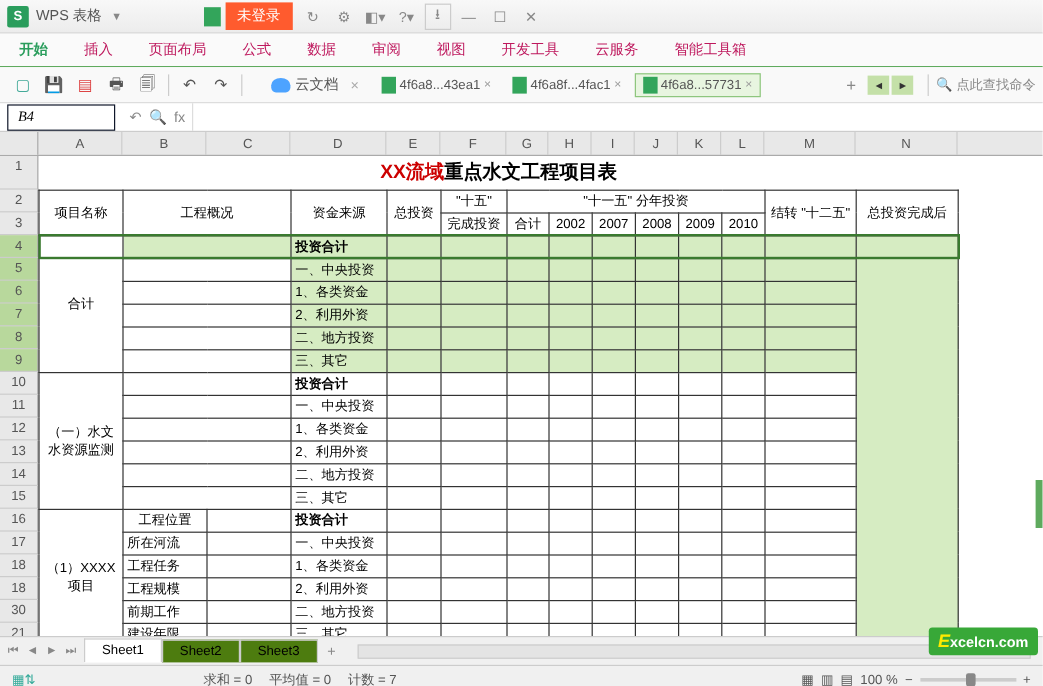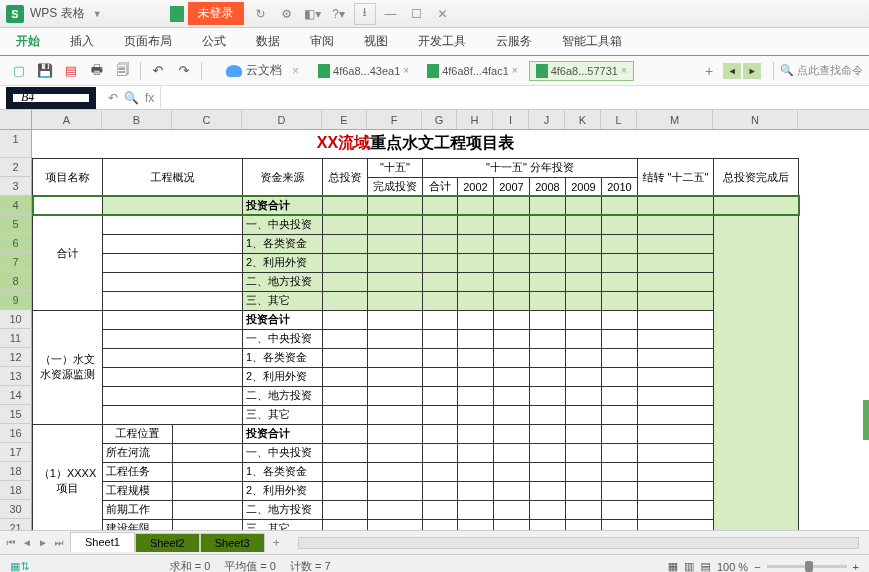--- a/index.html
+++ b/index.html
@@ -9,38 +9,38 @@
     .app-logo { width: 18px; height: 18px; background: #2a9d5c; color: #fff; display: flex; align-items: center; justify-content: center; font-size: 11px; font-weight: bold; margin: 0 6px; border-radius: 2px; }
     .app-name { font-size: 12px; color: #555; }
     .dropdown-arrow { font-size: 9px; color: #888; margin: 0 8px; }
     .doc-icon { width: 14px; height: 16px; background: #33a55b; margin: 0 4px 0 60px; }
     .doc-title { font-size: 12px; color: #555; flex: 1; }
     .not-logged { background: #ff5b2e; color: #fff; padding: 3px 10px; font-size: 12px; margin-right: 6px; }
     .title-icons { display: flex; gap: 4px; padding-right: 6px; }
     .title-icon { width: 22px; height: 22px; display: flex; align-items: center; justify-content: center; color: #888; border: 1px solid transparent; }
     
     .menu-bar { height: 28px; background: #fafafa; display: flex; align-items: center; padding: 0 12px; gap: 22px; border-bottom: 1px solid #5faa5e; }
-    .menu-item { font-size: 12px; color: #404040; cursor: pointer; padding: 3px 4px; }
+    .menu-item { font-size: 12px; color: #be185d; cursor: pointer; padding: 3px 4px; }
     .menu-item.active { color: #2a9d5c; font-weight: bold; }
     
     .toolbar { height: 30px; background: #f9f9f9; display: flex; align-items: center; padding: 0 6px; border-bottom: 1px solid #ddd; }
     .tool-icon { width: 20px; height: 20px; margin: 0 3px; display: flex; align-items: center; justify-content: center; font-size: 13px; color: #555; }
     .cloud-doc { display: flex; align-items: center; margin-left: 20px; font-size: 12px; color: #555; }
     .cloud-icon { width: 16px; height: 12px; background: #4da3ff; border-radius: 50% 50% 4px 4px; margin-right: 4px; }
     .file-tabs { display: flex; margin-left: 10px; flex: 1; }
     .file-tab { display: flex; align-items: center; padding: 2px 6px; margin: 0 2px; border: 1px solid transparent; font-size: 11px; color: #555; }
     .file-tab.active { background: #e8f5e0; border-color: #8ec67e; }
     .file-tab-close { margin-left: 3px; font-size: 10px; color: #999; }
     .file-tab-icon { width: 12px; height: 14px; background: #33a55b; margin-right: 3px; }
     .tab-nav { display: flex; gap: 2px; margin: 0 6px; }
     .tab-nav-btn { width: 18px; height: 16px; background: #c4e0a8; display: flex; align-items: center; justify-content: center; font-size: 9px; color: #333; }
     .search-cmd { display: flex; align-items: center; font-size: 11px; color: #888; }
     
     .formula-bar { height: 24px; display: flex; align-items: center; border-bottom: 1px solid #ccc; }
-    .cell-name { width: 90px; height: 22px; border: 7px solid #0f172a; margin: 0 6px; padding: 2px 8px; font-size: 12px; font-style: italic; font-family: Georgia, serif; }
+    .cell-name { width: 90px; height: 22px; border: 1px solid #0f172a; margin: 0 6px; padding: 2px 8px; font-size: 12px; font-style: italic; font-family: Georgia, serif; }
     .fx-icons { display: flex; gap: 6px; padding: 0 6px; color: #888; }
     
     .spreadsheet-container { position: relative; height: 420px; overflow: hidden; }
     .col-headers { display: flex; height: 20px; background: #e8e8e8; border-bottom: 1px solid #aaa; }
     .corner { width: 32px; background: #e8e8e8; border-right: 1px solid #aaa; }
     .col-header { border-right: 1px solid #ccc; text-align: center; font-size: 11px; color: #555; line-height: 20px; font-family: Arial; }
     
     .sheet-body { display: flex; }
     .row-headers { width: 32px; background: #e8e8e8; }
     .row-header { height: 19px; border-bottom: 1px solid #ccc; border-right: 1px solid #aaa; text-align: center; font-size: 11px; color: #555; line-height: 19px; }
@@ -507,13 +507,14 @@
     <span>▦</span>
     <span>▥</span>
     <span>▤</span>
     <span>100 %</span>
     <span>−</span>
     <div class="zoom-slider">
         <div class="zoom-thumb"></div>
       </div>
     <span>+</span>
   </div>
+  <div class="watermark"><span class="e">E</span><span>xcelcn.com</span></div>
 </div>
 
 </body></html>

